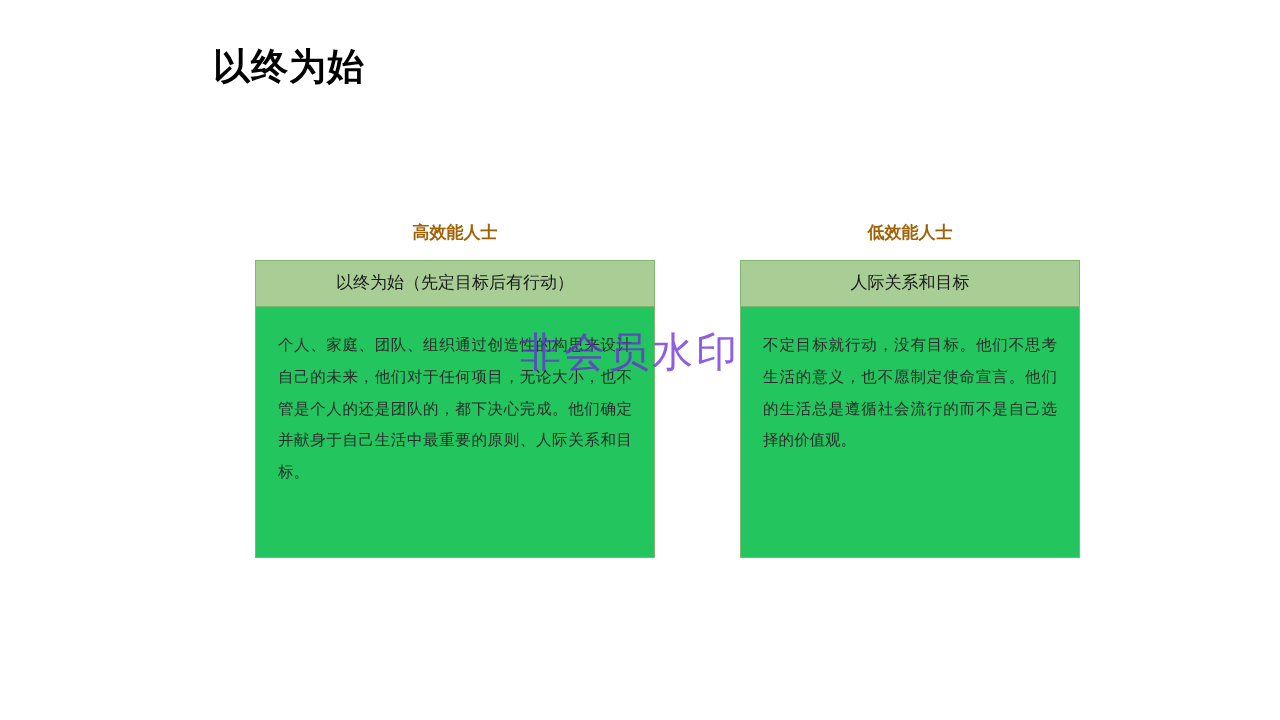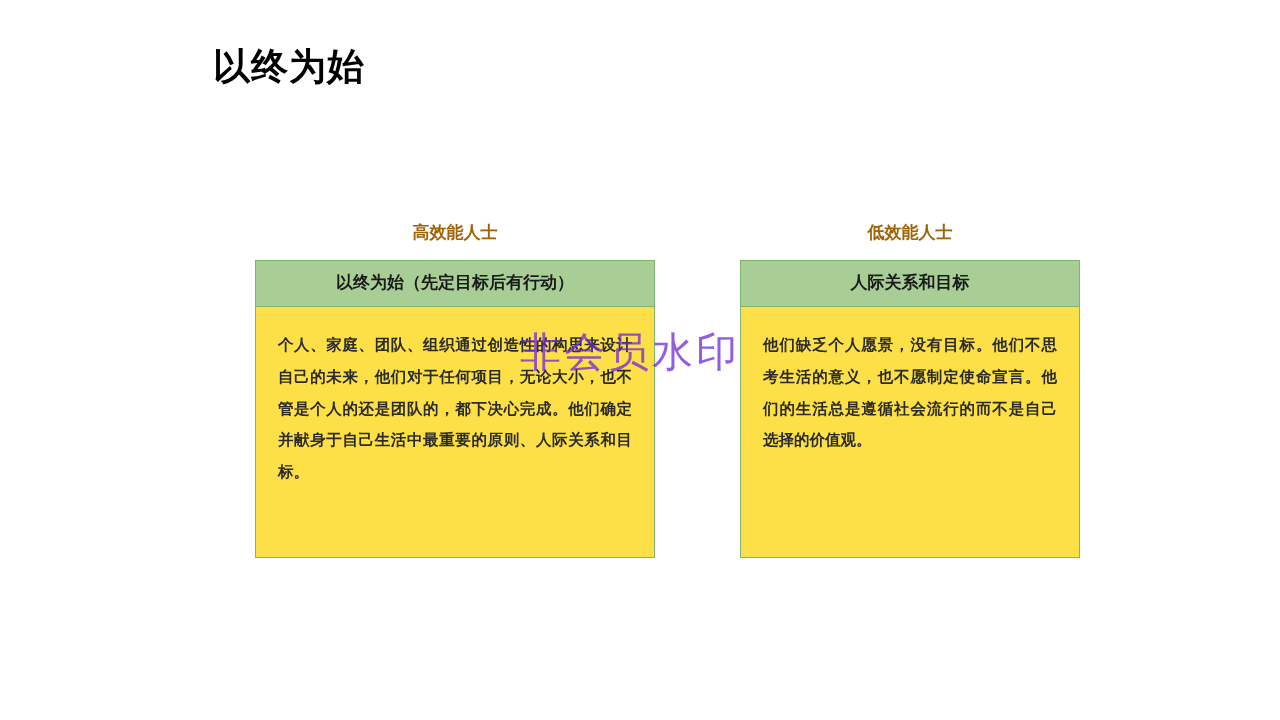--- a/index.html
+++ b/index.html
@@ -61,23 +61,22 @@
     text-align: center;
     font-size: 17px;
     font-weight: bold;
     color: #a16207;
     margin-bottom: 16px;
     line-height: 1.3;
   }
 
   .card {
     border: 1px solid #7fb56f;
-    background: #fde047;
+    background: #22c55e;
     box-sizing: border-box;
-    font-weight: bold;
   }
 
   .card-header {
     background: #a8ce96;
     border-bottom: 1px solid #7fb56f;
     text-align: center;
     font-size: 17px;
     color: #1a1a1a;
     padding: 11px 6px 12px 6px;
     line-height: 1.3;
@@ -128,21 +127,21 @@
       <div class="card left-card">
         <div class="card-header">以终为始（先定目标后有行动）</div>
         <div class="card-body">个人、家庭、团队、组织通过创造性的构思来设计自己的未来，他们对于任何项目，无论大小，也不管是个人的还是团队的，都下决心完成。他们确定并献身于自己生活中最重要的原则、人际关系和目标。</div>
       </div>
     </div>
 
     <div class="column right">
       <div class="col-heading">低效能人士</div>
       <div class="card right-card">
         <div class="card-header">人际关系和目标</div>
-        <div class="card-body">他们缺乏个人愿景，没有目标。他们不思考生活的意义，也不愿制定使命宣言。他们的生活总是遵循社会流行的而不是自己选择的价值观。</div>
+        <div class="card-body">不定目标就行动，没有目标。他们不思考生活的意义，也不愿制定使命宣言。他们的生活总是遵循社会流行的而不是自己选择的价值观。</div>
       </div>
     </div>
 
   </div>
 
   <div class="watermark">非会员水印</div>
 
 </div>
 
 </body></html>

